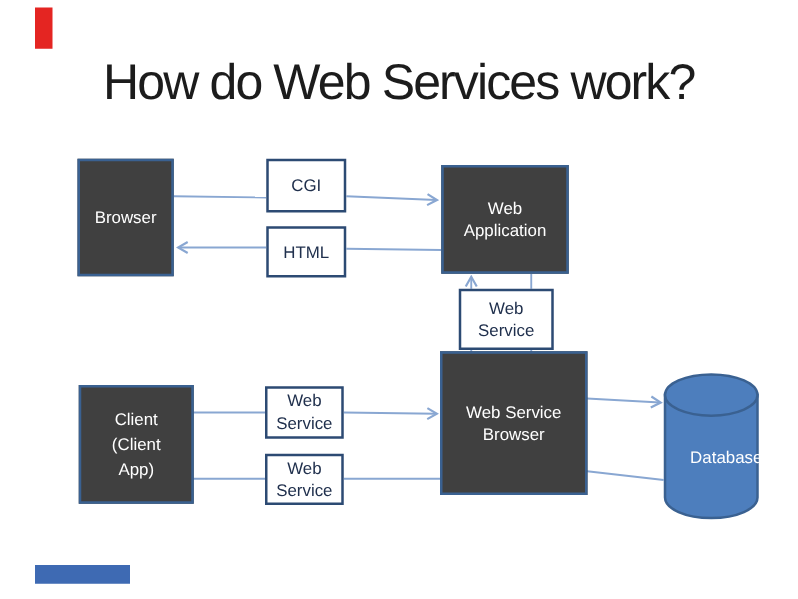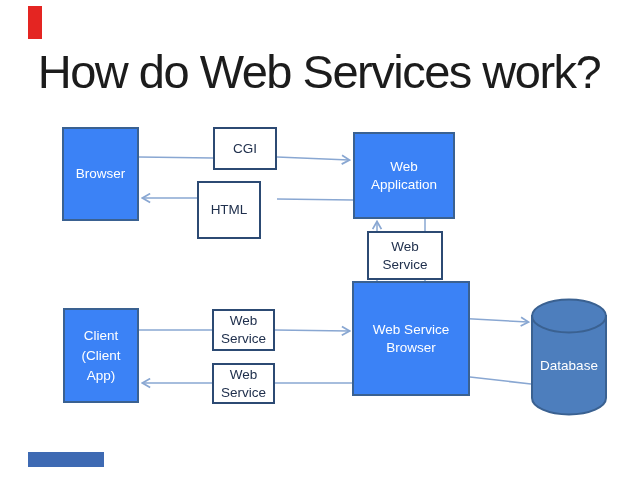--- a/index.html
+++ b/index.html
@@ -4,43 +4,43 @@
 <style>
   html,body{margin:0;padding:0;}
   body{
     width:638px;height:479px;background:#ffffff;overflow:hidden;position:relative;
     font-family:"Liberation Sans","DejaVu Sans",sans-serif;
   }
   .stage{position:absolute;inset:0;background:#ffffff;}
 
   .slide-title{
     position:absolute;left:0;right:0;top:44px;margin:0;
-    text-align:center;font-size:47px;font-weight:400;letter-spacing:-1.5px;
+    text-align:center;font-size:40px;font-weight:400;letter-spacing:-1.5px;
     color:#1c1c1c;white-space:nowrap;
   }
 
   .deco{position:absolute;}
   .red-bar{left:28px;top:6px;width:14px;height:33px;background:#e42522;}
   .blue-bar{left:28px;top:452px;width:76px;height:15px;background:#3e6ab3;}
 
   svg.wires{position:absolute;left:0;top:0;}
 
   .node{
     position:absolute;box-sizing:border-box;
     display:flex;flex-direction:column;justify-content:center;
     text-align:center;font-size:13.5px;
   }
-  .node.blue{background:#3b82f6;border:2px solid #3a6191;color:#ffffff;}
+  .node.blue{background:#404040;border:2px solid #3a6191;color:#ffffff;}
   .node.white{background:#ffffff;border:2px solid #2c4a73;color:#20304d;}
   .node .ln{line-height:18px;white-space:nowrap;}
   .node.tall .ln{line-height:20px;}
 
   .db-label{
     position:absolute;left:531px;top:358px;width:76px;
-    text-align:center;font-size:13.5px;color:#ffffff;line-height:16px;
+    text-align:center;font-size:13.5px;color:#ffffff;line-height:16px;padding-left:12px;
   }
 </style>
 </head>
 <body>
 
 <div class="stage">
 
   <div class="deco red-bar"></div>
   <div class="deco blue-bar"></div>
 
@@ -73,35 +73,35 @@
   </svg>
 
   <div class="node blue" style="left:62px;top:127px;width:77px;height:94px">
     <div class="ln">Browser</div>
   </div>
 
   <div class="node white" style="left:213px;top:127px;width:64px;height:43px">
     <div class="ln">CGI</div>
   </div>
 
-  <div class="node white" style="left:197px;top:181px;width:64px;height:58px">
+  <div class="node white" style="left:213px;top:181px;width:64px;height:41px">
     <div class="ln">HTML</div>
   </div>
 
   <div class="node blue" style="left:353px;top:132px;width:102px;height:87px">
     <div class="ln">Web</div>
     <div class="ln">Application</div>
   </div>
 
   <div class="node white" style="left:367px;top:231px;width:76px;height:49px">
     <div class="ln">Web</div>
     <div class="ln">Service</div>
   </div>
 
-  <div class="node blue tall" style="left:63px;top:308px;width:76px;height:95px">
+  <div class="node blue tall" style="left:63px;top:308px;width:92px;height:95px">
     <div class="ln">Client</div>
     <div class="ln">(Client</div>
     <div class="ln">App)</div>
   </div>
 
   <div class="node white" style="left:212px;top:309px;width:63px;height:42px">
     <div class="ln">Web</div>
     <div class="ln">Service</div>
   </div>
 

